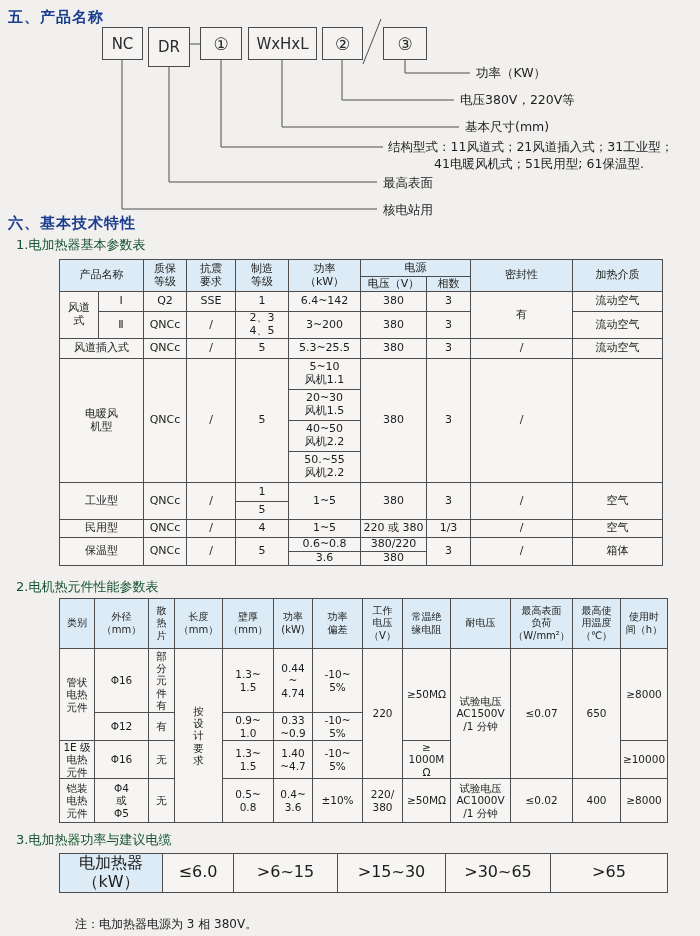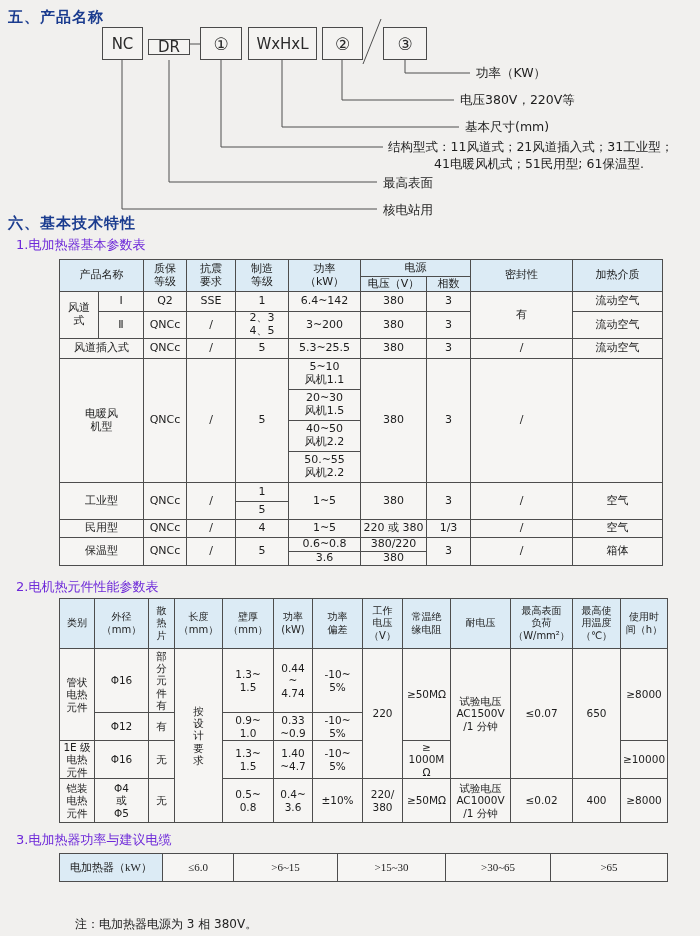--- a/index.html
+++ b/index.html
@@ -4,21 +4,21 @@
 <style>
   html,body{margin:0;padding:0;}
   body{background:#e9e8e6;}
   #page{
     position:relative;width:700px;height:936px;background:#f1f0ee;
     font-family:"DejaVu Sans","Liberation Sans",sans-serif;
     color:#1d1d1d;overflow:hidden;
   }
   .abs{position:absolute;}
   .sec-heading{font-size:15px;font-weight:bold;color:#1b3c8f;letter-spacing:1px;}
-  .sub-title{font-size:13px;color:#6d28d9;}
+  .sub-title{font-size:13px;color:#14532d;}
   .note{font-size:12px;color:#222;}
   
   .mbox{
     position:absolute;border:1px solid #4a4a4a;background:#f4f3f1;
     display:flex;align-items:center;justify-content:center;
     font-size:15px;color:#2a2a2a;box-sizing:border-box;
   }
   .mbox.circ{font-size:17px;}
   .callout{position:absolute;font-size:12.5px;color:#1d1d1d;white-space:nowrap;}
   svg.lines{position:absolute;left:0;top:0;pointer-events:none;}
@@ -27,21 +27,21 @@
   table.doc{border:1.5px solid #333;}
   table.doc td, table.doc th{
     border:1px solid #4d4d4d;text-align:center;vertical-align:middle;
     padding:0 1px;white-space:pre-line;line-height:1.18;overflow:hidden;
     font-weight:normal;color:#1c1c1c;box-sizing:border-box;
   }
   table.doc th{background:#dcebf5;}
   #table1{font-size:11px;}
   #table2{font-size:10.5px;}
   #table2 th{font-size:10px;line-height:1.25;}
-  #table3{font-size:11px;font-family:Liberation Serif, serif;}
+  #table3{font-size:16px;}
 </style>
 </head>
 <body>
 
 <div id="page">
 
   <div class="abs sec-heading" style="left:8px;top:8px;">五、产品名称</div>
 
   <div class="abs" style="left:0;top:0;width:700px;height:230px;">
     <svg class="lines" width="700" height="230">
@@ -51,21 +51,21 @@
         <polyline points="282,60 282,127 459,127"></polyline>
         <polyline points="221,60 221,147 383,147"></polyline>
         <polyline points="169,60 169,182 377,182"></polyline>
         <polyline points="122,60 122,209 377,209"></polyline>
         <line x1="190" y1="44" x2="200" y2="44"></line>
         <line x1="381" y1="19" x2="363" y2="64"></line>
       </g>
     </svg>
 
     <div class="mbox" style="left:102px;top:27px;width:41px;height:33px;text-align:right;">NC</div>
-    <div class="mbox" style="left:148px;top:39px;width:42px;height:16px;">DR</div>
+    <div class="mbox" style="left:148px;top:27px;width:42px;height:40px;">DR</div>
     <div class="mbox circ" style="left:200px;top:27px;width:42px;height:33px;">①</div>
     <div class="mbox" style="left:248px;top:27px;width:69px;height:33px;">WxHxL</div>
     <div class="mbox circ" style="left:322px;top:27px;width:41px;height:33px;">②</div>
     <div class="mbox circ" style="left:383px;top:27px;width:44px;height:33px;">③</div>
 
     <div class="callout" style="left:476px;top:65px;">功率（KW）</div>
     <div class="callout" style="left:460px;top:92px;">电压380V，220V等</div>
     <div class="callout" style="left:465px;top:119px;">基本尺寸(mm)</div>
     <div class="callout" style="left:388px;top:139px;">结构型式：11风道式；21风道插入式；31工业型；</div>
     <div class="callout" style="left:434px;top:156px;">41电暖风机式；51民用型; 61保温型.</div>

